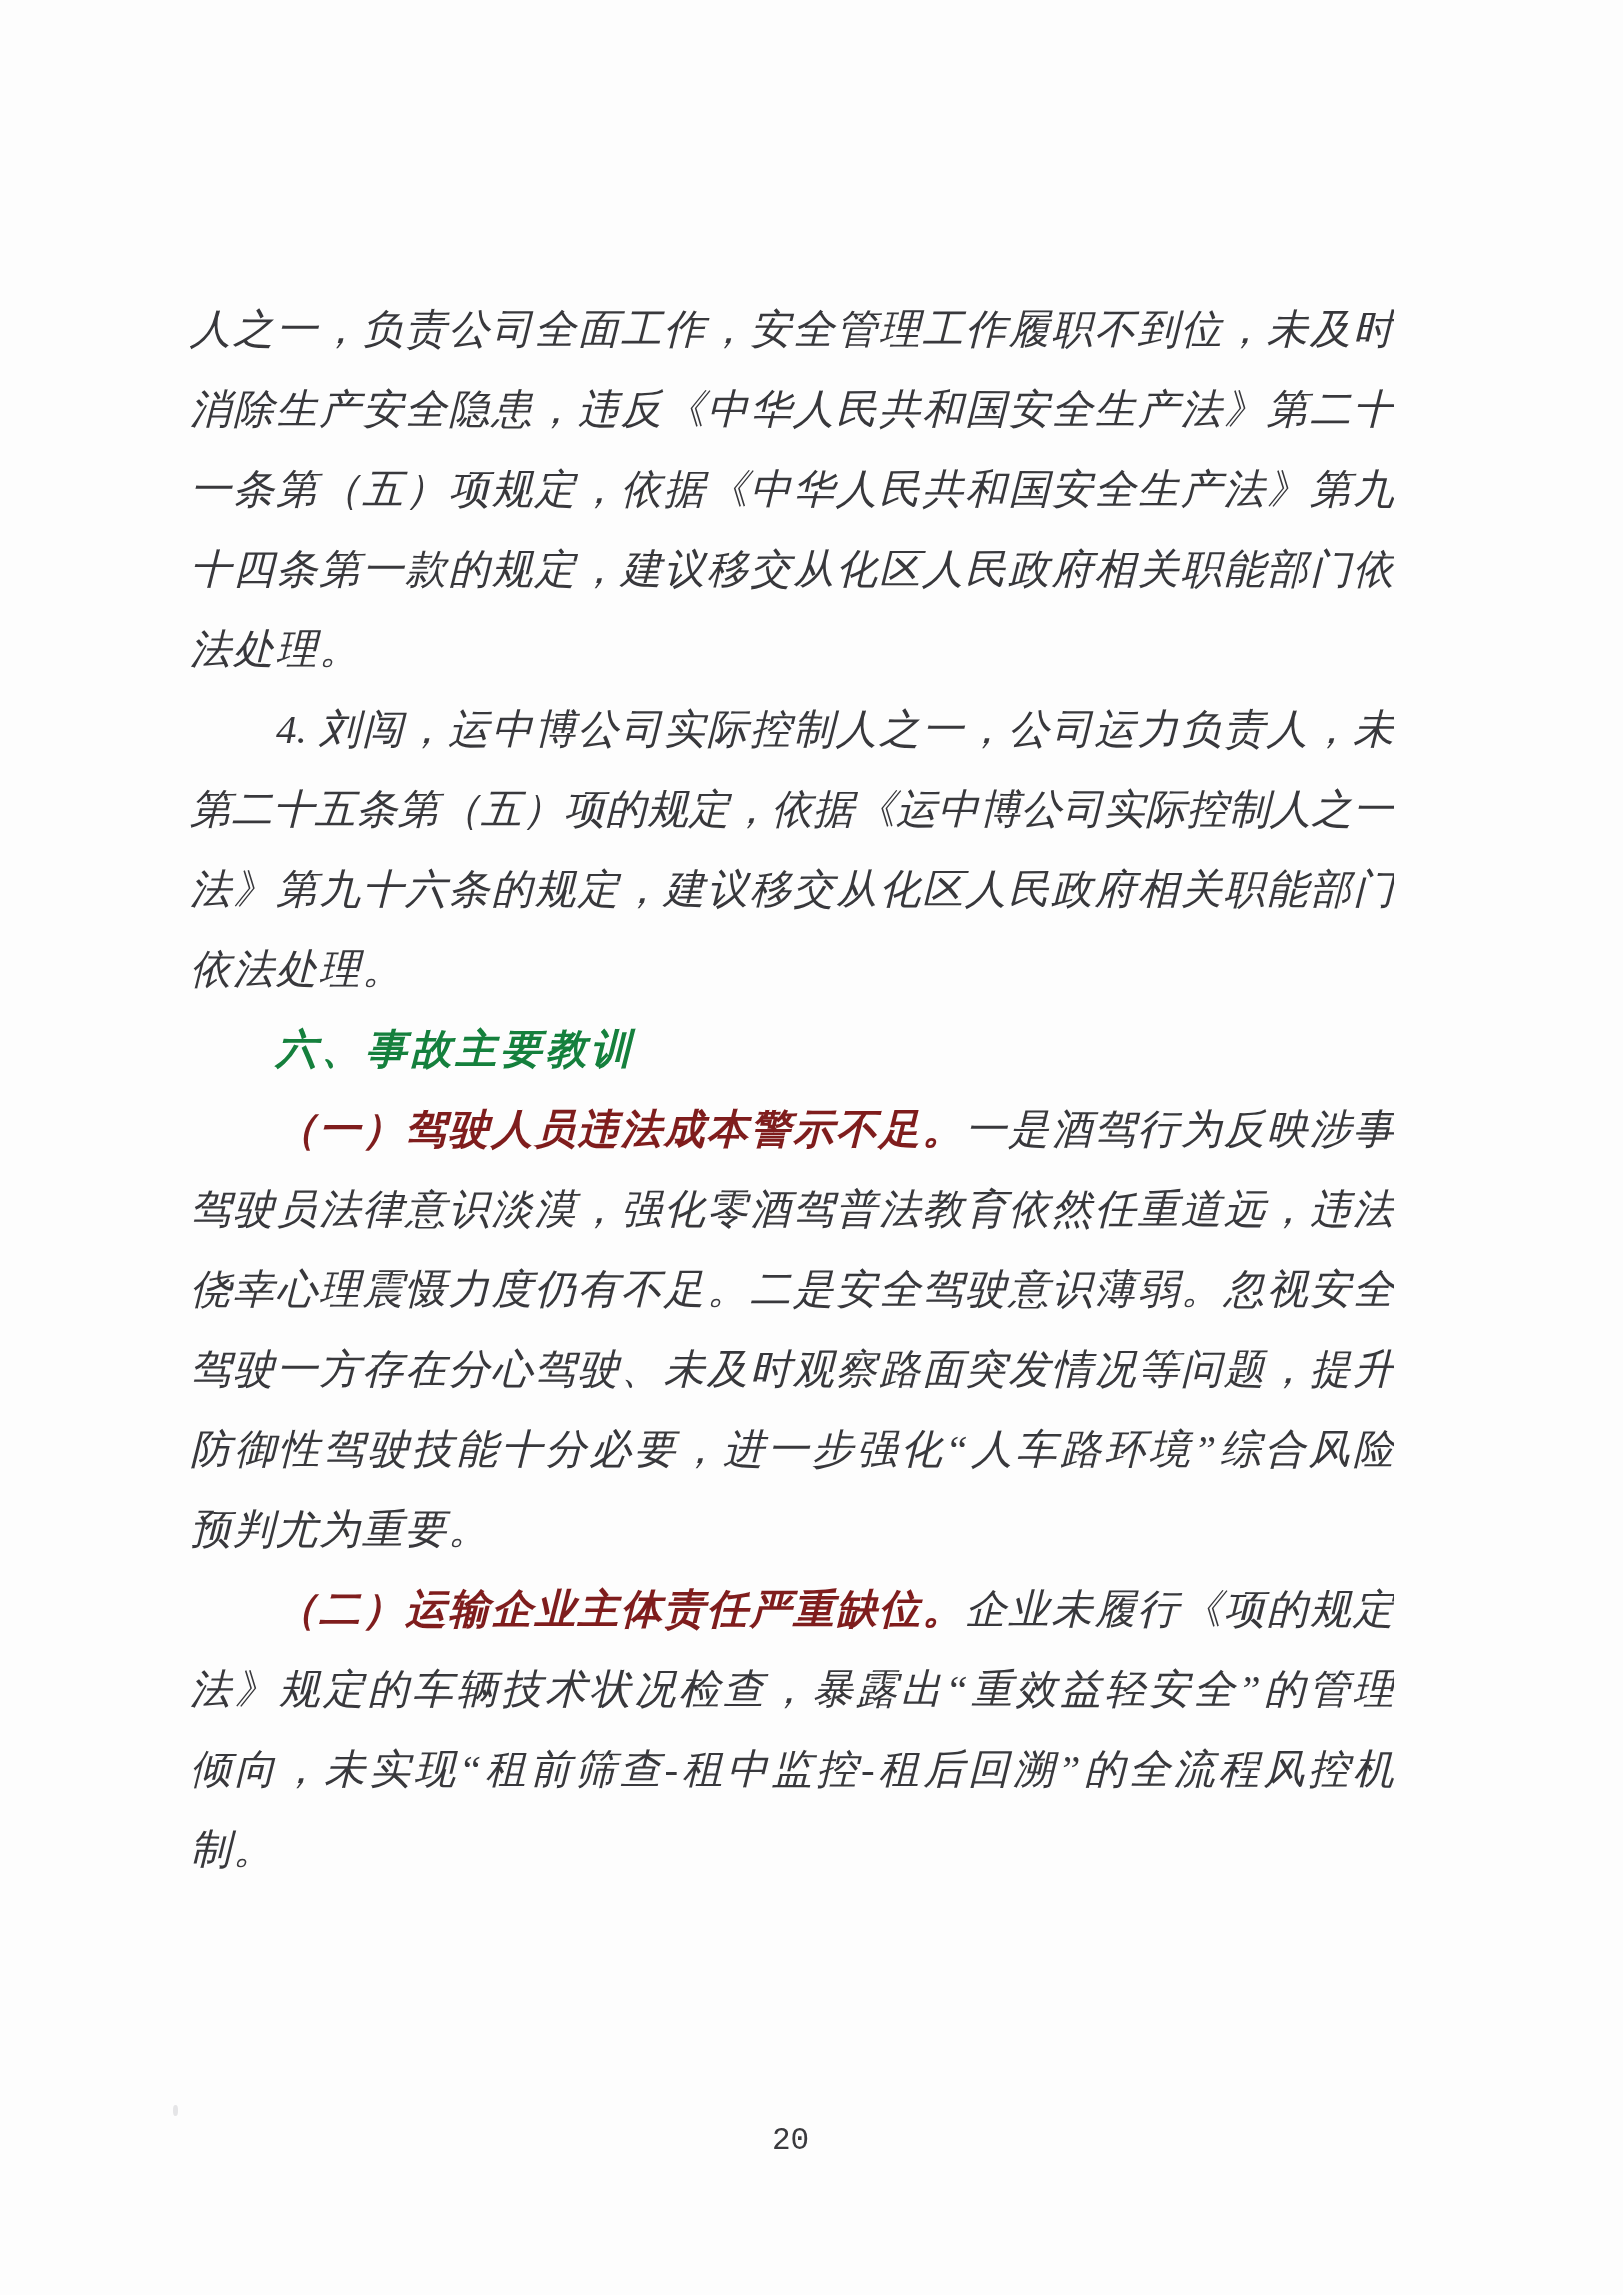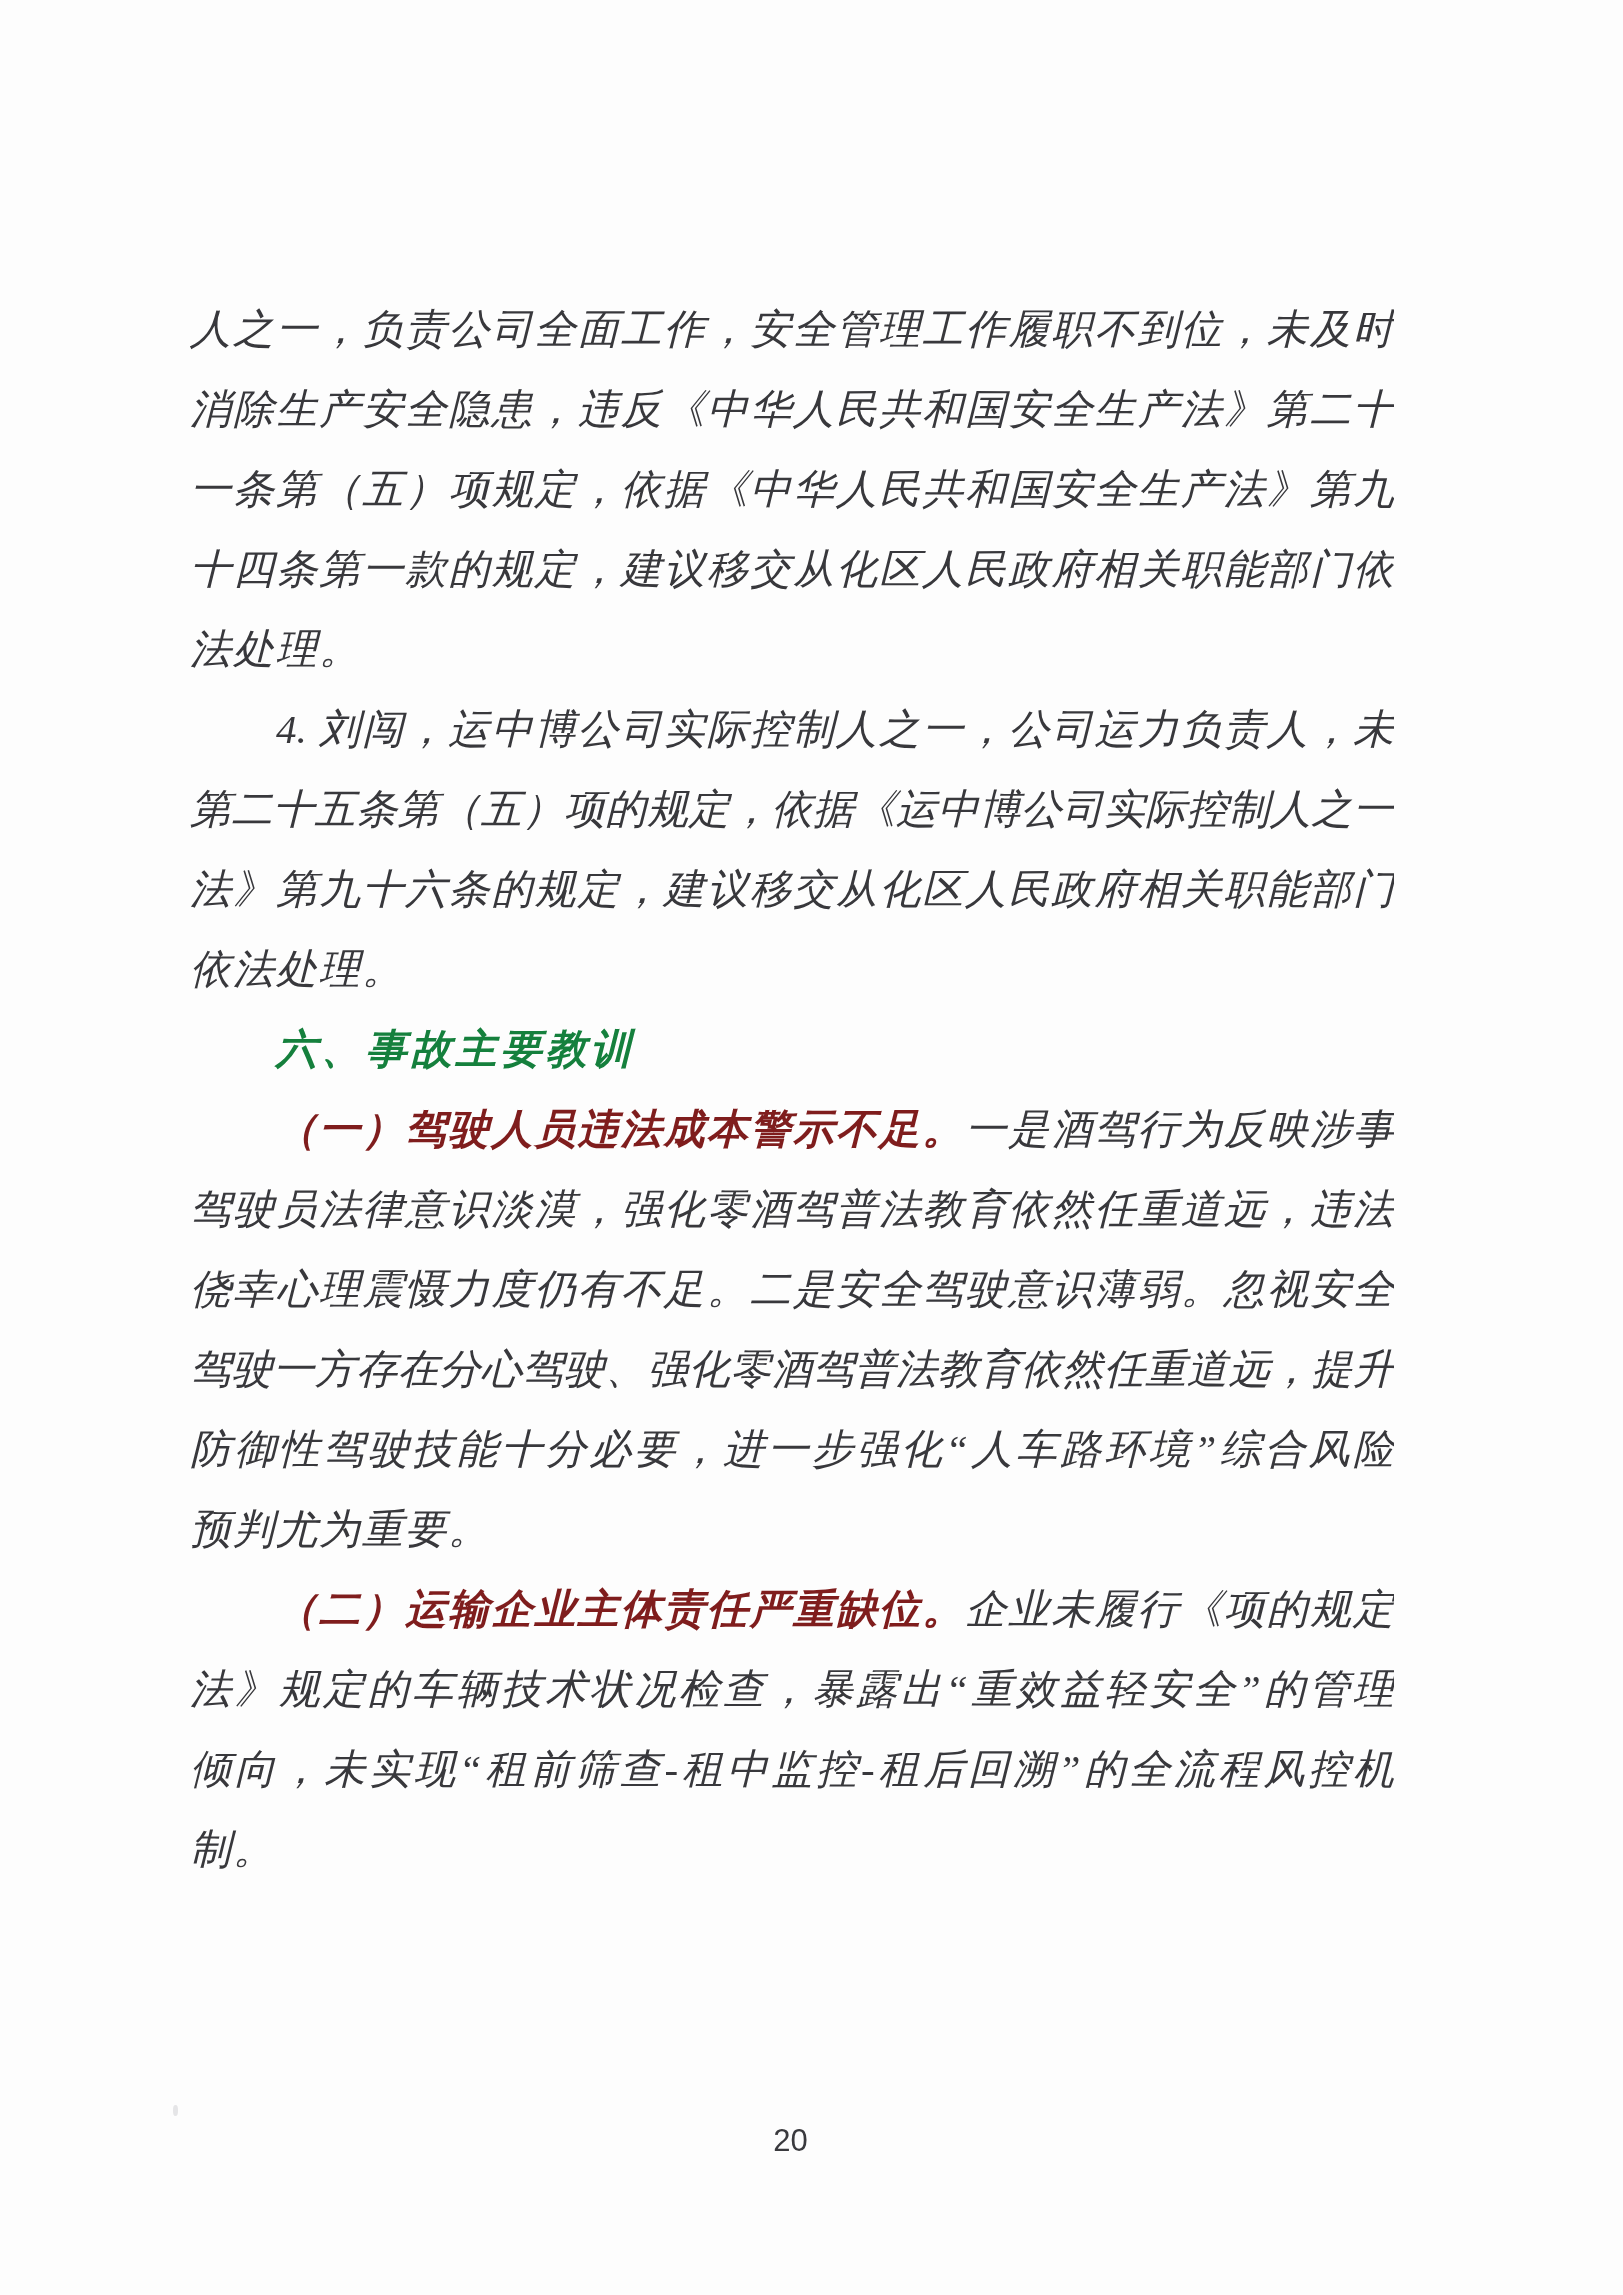--- a/index.html
+++ b/index.html
@@ -51,21 +51,21 @@
     color: #7f1d1d;
   }
   .page-number {
     position: absolute;
     top: 2123px;
     left: 725px;
     width: 131px;
     text-align: center;
     font-size: 31px;
     color: #3a3a3e;
-    font-family: Liberation Sans, sans-serif;
+    font-family: Liberation Mono, monospace;
   }
   .scan-speck {
     position: absolute;
     left: 173px;
     top: 2105px;
     width: 4.6px;
     height: 10.5px;
     border-radius: 50%;
     background: #d9d9db;
     opacity: 0.65;
@@ -82,21 +82,21 @@
       <div class="line justify"><span>十四条第一款的规定，建议移交从化区人民政府相关职能部门依</span></div>
       <div class="line"><span>法处理。</span></div>
       <div class="line justify indent"><span>4. 刘闯，运中博公司实际控制人之一，公司运力负责人，未</span></div>
       <div class="line justify"><span>第二十五条第（五）项的规定，依据《运中博公司实际控制人之一</span></div>
       <div class="line justify"><span>法》第九十六条的规定，建议移交从化区人民政府相关职能部门</span></div>
       <div class="line"><span>依法处理。</span></div>
       <div class="line indent"><span class="heading">六、事故主要教训</span></div>
       <div class="line justify indent"><span class="kai">（一）驾驶人员违法成本警示不足。</span><span>一是酒驾行为反映涉事</span></div>
       <div class="line justify"><span>驾驶员法律意识淡漠，强化零酒驾普法教育依然任重道远，违法</span></div>
       <div class="line justify"><span>侥幸心理震慑力度仍有不足。二是安全驾驶意识薄弱。忽视安全</span></div>
-      <div class="line justify"><span>驾驶一方存在分心驾驶、强化零酒驾普法教育依然任重道远，提升</span></div>
+      <div class="line justify"><span>驾驶一方存在分心驾驶、未及时观察路面突发情况等问题，提升</span></div>
       <div class="line justify"><span>防御性驾驶技能十分必要，进一步强化“人车路环境”综合风险</span></div>
       <div class="line"><span>预判尤为重要。</span></div>
       <div class="line justify indent"><span class="kai">（二）运输企业主体责任严重缺位。</span><span>企业未履行《项的规定</span></div>
       <div class="line justify"><span>法》规定的车辆技术状况检查，暴露出“重效益轻安全”的管理</span></div>
       <div class="line justify"><span>倾向，未实现“租前筛查-租中监控-租后回溯”的全流程风控机</span></div>
       <div class="line"><span>制。</span></div>
     </div>
   <div class="page-number">20</div>
   <div class="scan-speck"></div>
 </div>

